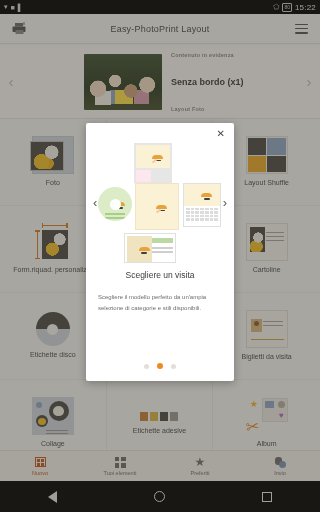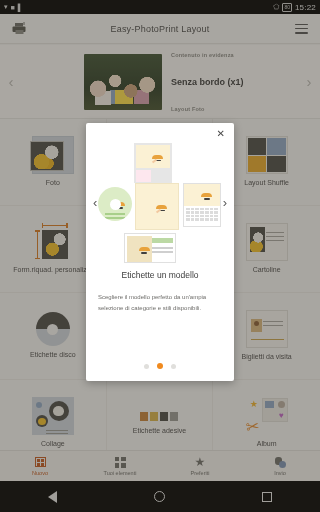--- a/index.html
+++ b/index.html
@@ -527,21 +527,21 @@
 
       <div class="tmpl tmpl-bottom">
         <span class="pic">
             <span class="person"><span class="head"></span><span class="body"></span></span>
           </span>
         <span class="lns"></span>
           <span class="lns2"></span>
       </div>
     </div>
 
-    <div class="modal-title">Etichette un modello</div>
+    <div class="modal-title">Scegliere un visita</div>
     <div class="modal-body">Scegliere il modello perfetto da un'ampia selezione di categorie e stili disponibili.</div>
 
     <div class="dots">
       <span class="dot"></span>
       <span class="dot active"></span>
       <span class="dot"></span>
     </div>
   </div>
 
 </div>

